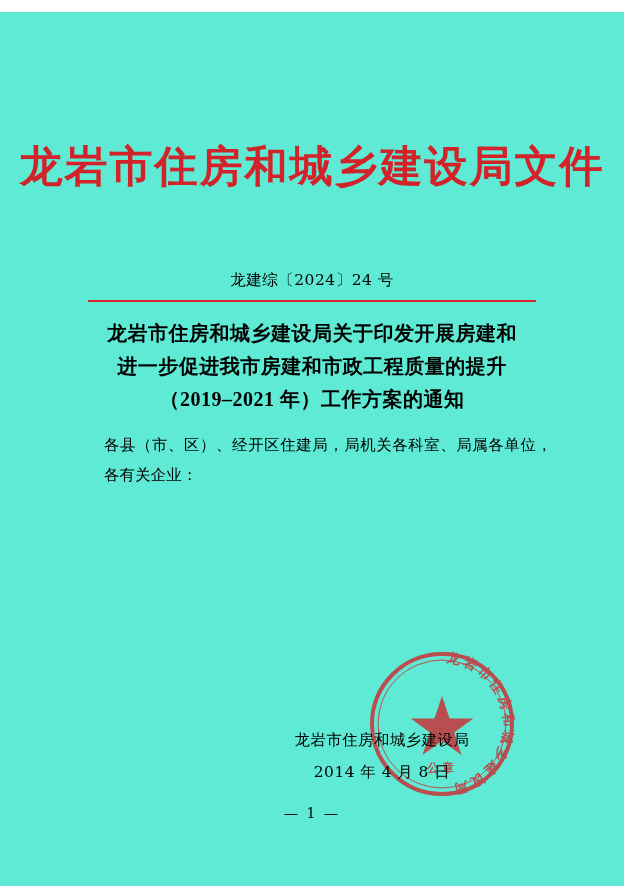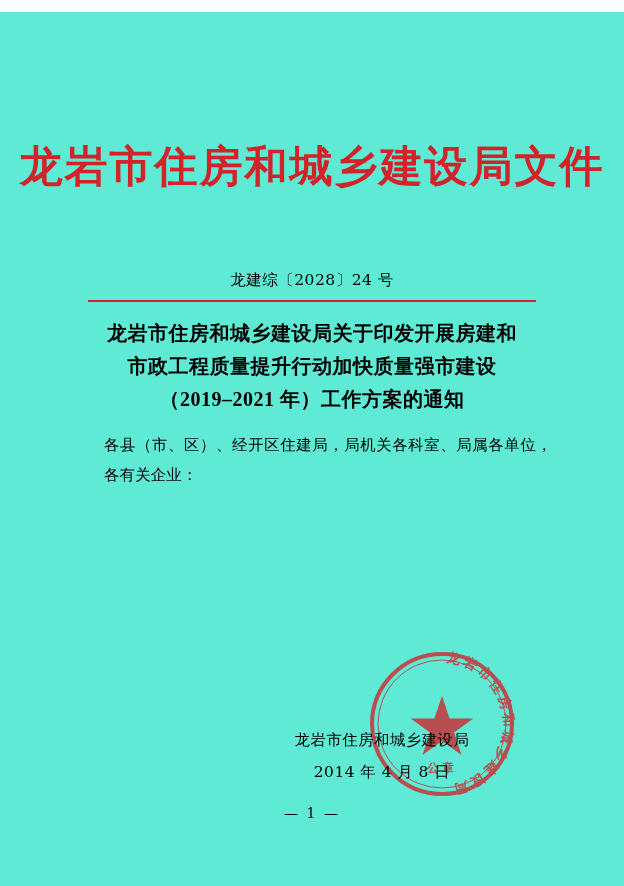--- a/index.html
+++ b/index.html
@@ -135,27 +135,27 @@
     letter-spacing: 2px;
   }
 </style>
 </head>
 <body>
 
 <div class="page">
 
   <div class="masthead">龙岩市住房和城乡建设局文件</div>
 
-  <div class="doc-number">龙建综〔2028〕24 号</div>
+  <div class="doc-number">龙建综〔2024〕24 号</div>
 
   <div class="red-rule"></div>
 
   <div class="doc-title">
     <span class="line">龙岩市住房和城乡建设局关于印发开展房建和</span>
-    <span class="line">市政工程质量提升行动加快质量强市建设</span>
+    <span class="line">进一步促进我市房建和市政工程质量的提升</span>
     <span class="line">（2019–2021 年）工作方案的通知</span>
   </div>
 
   <div class="body-block">
     <p>各县（市、区）、经开区住建局，局机关各科室、局属各单位，各有关企业：</p>
   </div>
 
   <div class="seal">
     <svg width="160" height="160" viewBox="0 0 160 160" xmlns="http://www.w3.org/2000/svg">
       <defs>

